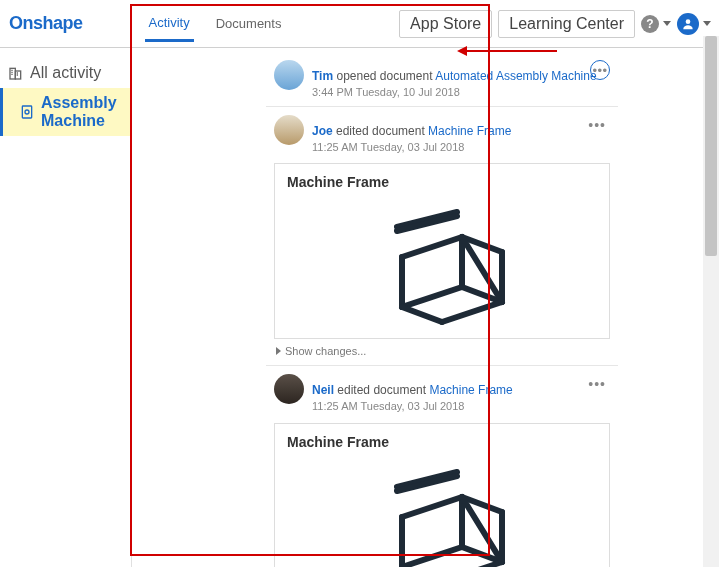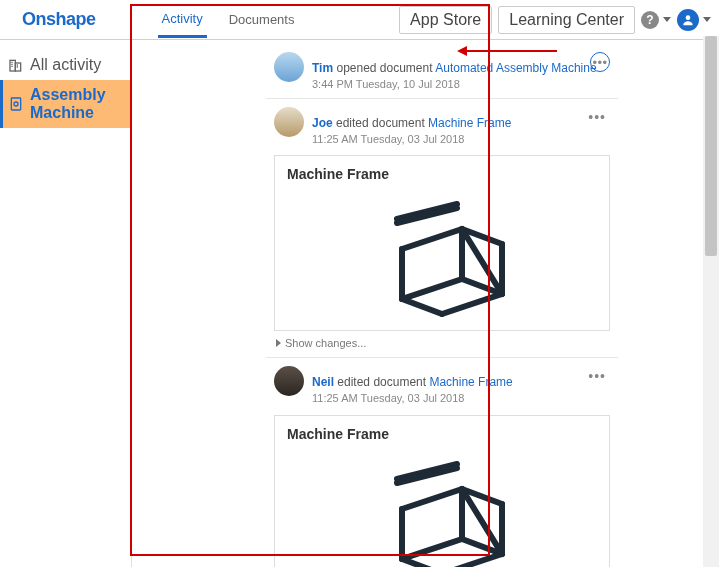--- a/index.html
+++ b/index.html
@@ -11,23 +11,23 @@
     width: 719px;
     height: 567px;
     overflow: hidden;
     position: relative;
   }
   
   .header {
     display: flex;
     align-items: center;
     justify-content: space-between;
-    height: 40px;
+    height: 48px;
     border-bottom: 1px solid #d0d0d0;
-    padding: 0 8px 0 22px;
+    padding: 0 8px 0 9px;
     background: #fff;
   }
   .header-left { display:flex; align-items:center; gap:14px; }
   .logo {
     font-weight: bold;
     font-size: 18px;
     color: #1b6ac9;
     letter-spacing: -0.5px;
   }
   .nav-tabs { display:flex; align-items:flex-end; height:36px;margin-left:48px; }
@@ -81,22 +81,22 @@
     display:flex; align-items:center; gap:6px;
     padding: 6px 8px;
     font-size: 16px;
     color:#555;
     cursor:pointer;
   }
   .side-item.active {
     color:#1b6ac9;
     font-weight:600;
     border-left: 3px solid #1b6ac9;
-    padding-left: 5px;
-    background:#fdba74;
+    padding-left: 16px;
+    background:#fef9c3;
   }
   .side-icon { width:16px; height:16px; display:flex; align-items:center; justify-content:center; }
   .main {
     flex:1;
     position:relative;
     overflow-y:auto;
     padding: 0;
     background:#fff;
   }
   .feed-outline {

